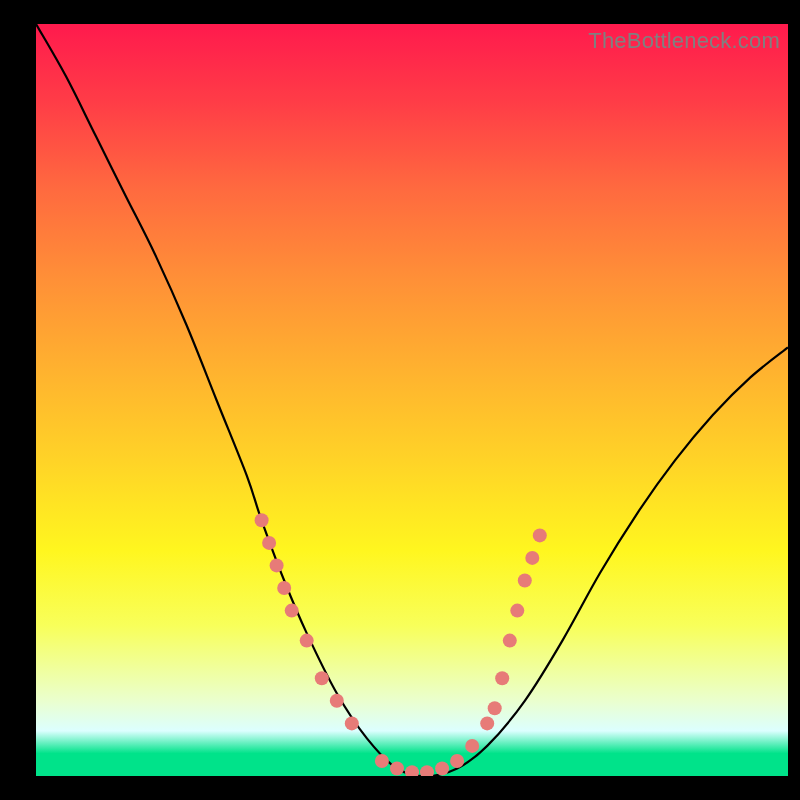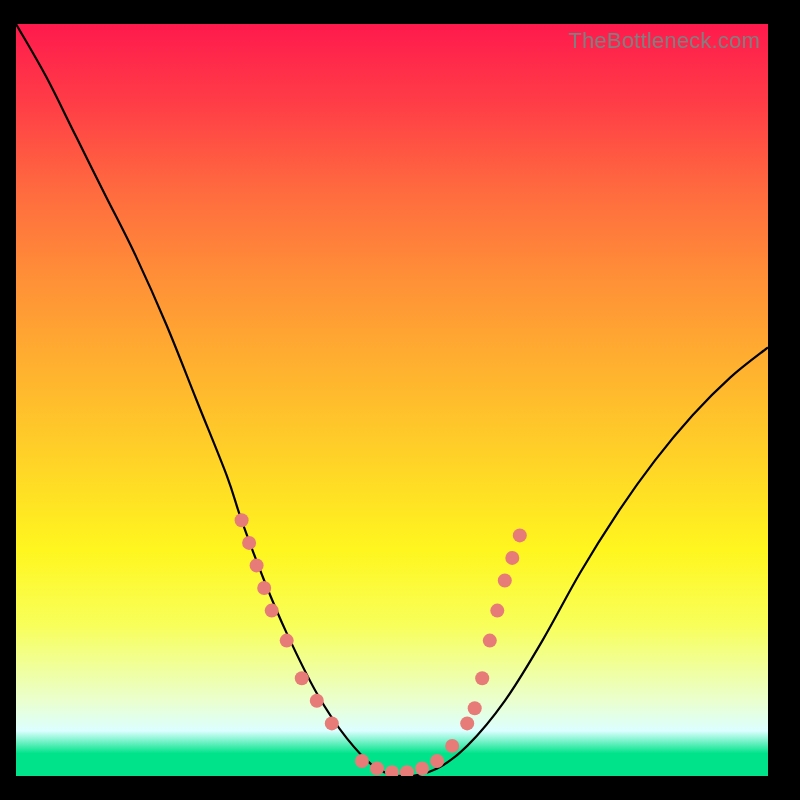--- a/index.html
+++ b/index.html
@@ -6,21 +6,21 @@
     margin: 0;
     padding: 0;
     width: 800px;
     height: 800px;
     background: #000;
     overflow: hidden;
     font-family: Arial, Helvetica, sans-serif;
   }
   .frame {
     position: absolute;
-    left: 16px;
+    left: 36px;
     top: 24px;
     width: 752px;
     height: 752px;
     background: #fef9c3;
   }
   .plot-area {
     position: absolute;
     left: 0;
     top: 0;
     width: 752px;

